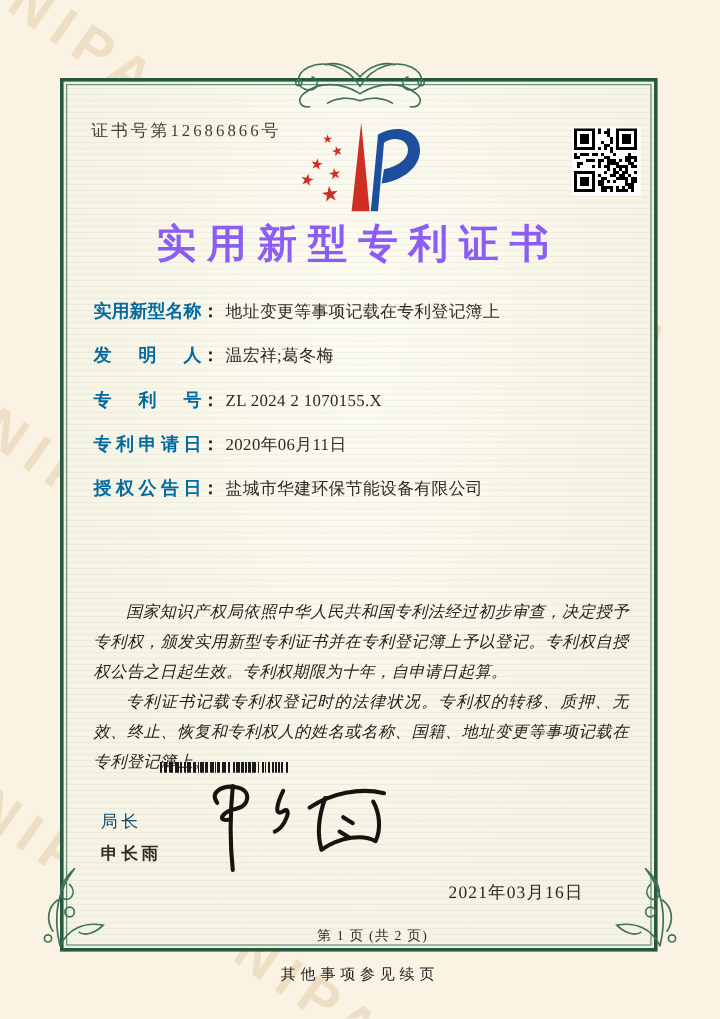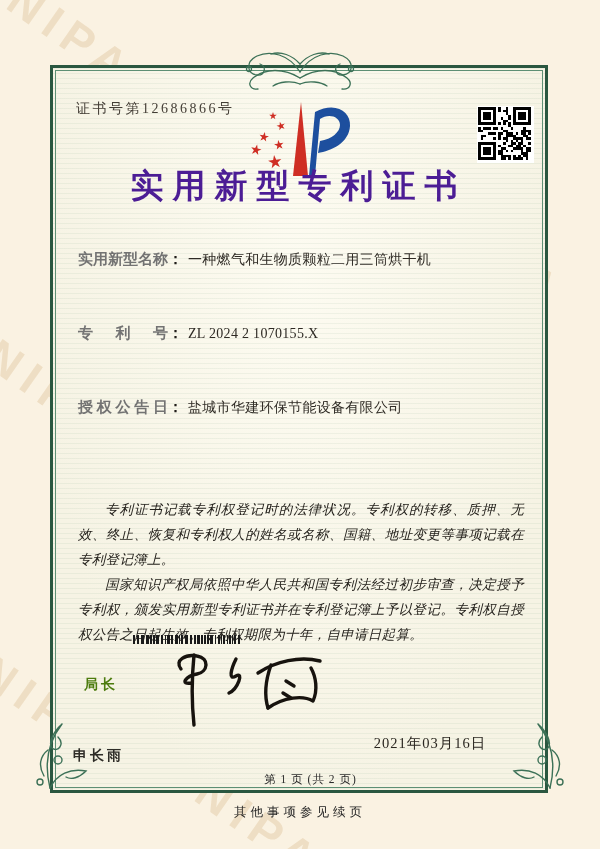--- a/index.html
+++ b/index.html
@@ -14,35 +14,35 @@
          border:3px solid #2a5740;
          background:radial-gradient(ellipse at 50% 28%, #fdfbf1 0%, #f6f3e4 75%);}
   .frame::before{content:"";position:absolute;inset:2px;border:1px solid #5d8f74;}
   .frame::after{content:"";position:absolute;inset:0;
       background:repeating-linear-gradient(180deg, rgba(130,170,140,.20) 0 1px, rgba(0,0,0,0) 1px 5px);
       opacity:.55;}
   .deco{position:absolute;pointer-events:none;}
   
   .certno{position:absolute;left:76px;top:100px;font-size:14px;letter-spacing:2.5px;
           color:#43子3d35;color:#433d35;font-weight:500;}
-  .title{position:absolute;left:50px;top:164px;width:488px;text-align:center;
-         font-size:33px;font-weight:700;letter-spacing:9px;text-indent:9px;color:#4c1d95;}
+  .title{position:absolute;left:50px;top:181px;width:488px;text-align:center;
+         font-size:33px;font-weight:700;letter-spacing:9px;text-indent:9px;color:#8b5cf6;}
   .row{position:absolute;left:78px;width:460px;white-space:nowrap;}
   .lbl{display:inline-block;width:90px;text-align:justify;text-align-last:justify;
-       font-weight:700;font-size:15px;color:#737373;vertical-align:baseline;}
+       font-weight:700;font-size:15px;color:#0369a1;vertical-align:baseline;}
   .colon{font-weight:700;font-size:15px;color:#1f1c18;margin-right:5px;}
   .val{font-size:14px;color:#2e2a24;letter-spacing:.3px;}
   .pair2{position:absolute;left:222px;white-space:nowrap;}
   .paras{position:absolute;left:78px;top:497px;width:446px;}
   .paras p{margin:0;font-size:13.5px;line-height:25px;font-style:italic;
            color:#25221d;text-indent:2em;letter-spacing:.3px;text-align:justify;}
   .sig-title{position:absolute;left:84px;top:676px;font-family:"Liberation Sans",sans-serif;
-             font-weight:700;font-size:14px;letter-spacing:3px;color:#4d7c0f;}
-  .sig-name{position:absolute;left:73px;top:703px;font-family:"Liberation Sans",sans-serif;
-            font-weight:600;font-size:14px;letter-spacing:3px;color:#2e2c27;margin-top:44px;}
+             font-weight:400;font-size:14px;letter-spacing:3px;color:#0c4a6e;}
+  .sig-name{position:absolute;left:84px;top:703px;font-family:"Liberation Sans",sans-serif;
+            font-weight:600;font-size:14px;letter-spacing:3px;color:#2e2c27;}
   .issue-date{position:absolute;left:340px;top:734px;width:180px;text-align:center;
               font-size:14.5px;color:#2a2620;letter-spacing:1px;}
   .pagefoot{position:absolute;left:50px;top:772px;width:521px;text-align:center;
             font-size:11.5px;color:#2b2b2b;letter-spacing:1px;}
   .contnote{position:absolute;left:0;top:804px;width:600px;text-align:center;
             font-size:12.5px;letter-spacing:4px;color:#232323;}
   .qr{position:absolute;left:477px;top:106px;width:55px;height:55px;background:#fff;padding:1px;}
   .barcode{position:absolute;left:133px;top:635px;width:108px;height:9px;}
   .logo{position:absolute;left:248px;top:100px;width:106px;height:78px;}
   .sig-script{position:absolute;left:150px;top:645px;width:190px;height:90px;}
@@ -239,32 +239,38 @@
         <rect x="15" y="20" width="1" height="1" fill="#000"></rect>
         <rect x="16" y="20" width="1" height="1" fill="#000"></rect>
         <rect x="17" y="20" width="1" height="1" fill="#000"></rect>
         <rect x="19" y="20" width="1" height="1" fill="#000"></rect>
       </svg>
   </div>
 
   <div class="title">实用新型专利证书</div>
 
   <div class="row" style="top:250px">
-    <span class="lbl">实用新型名称</span><span class="colon">：</span><span class="val">一种燃气和生物质颗粒二用三筒烘干机</span>
+    <span class="lbl">实用新型名称</span><span class="colon">：</span><span class="val">地址变更等事项记载在专利登记簿上</span>
+  </div>
+  <div class="row" style="top:287px">
+    <span class="lbl">发明人</span><span class="colon">：</span><span class="val">温宏祥;葛冬梅</span>
   </div>
   <div class="row" style="top:324px">
     <span class="lbl">专利号</span><span class="colon">：</span><span class="val">ZL 2024 2 1070155.X</span>
   </div>
+  <div class="row" style="top:361px">
+    <span class="lbl">专利申请日</span><span class="colon">：</span><span class="val">2020年06月11日</span>
+  </div>
   <div class="row" style="top:398px">
     <span class="lbl">授权公告日</span><span class="colon">：</span><span class="val">盐城市华建环保节能设备有限公司</span>
   </div>
 
   <div class="paras">
+    <p>国家知识产权局依照中华人民共和国专利法经过初步审查，决定授予专利权，颁发实用新型专利证书并在专利登记簿上予以登记。专利权自授权公告之日起生效。专利权期限为十年，自申请日起算。</p>
     <p>专利证书记载专利权登记时的法律状况。专利权的转移、质押、无效、终止、恢复和专利权人的姓名或名称、国籍、地址变更等事项记载在专利登记簿上。</p>
-    <p>国家知识产权局依照中华人民共和国专利法经过初步审查，决定授予专利权，颁发实用新型专利证书并在专利登记簿上予以登记。专利权自授权公告之日起生效。专利权期限为十年，自申请日起算。</p>
   </div>
 
   <svg id="bc" class="barcode" viewBox="0 0 108 9" preserveAspectRatio="none" shape-rendering="crispEdges">
       <rect x="0" y="0" width="2" height="9" fill="#1a1a1a"></rect>
       <rect x="4" y="0" width="2" height="9" fill="#1a1a1a"></rect>
       <rect x="8" y="0" width="3" height="9" fill="#1a1a1a"></rect>
       <rect x="13" y="0" width="3" height="9" fill="#1a1a1a"></rect>
       <rect x="17" y="0" width="2" height="9" fill="#1a1a1a"></rect>
       <rect x="20" y="0" width="2" height="9" fill="#1a1a1a"></rect>
       <rect x="23" y="0" width="3" height="9" fill="#1a1a1a"></rect>

